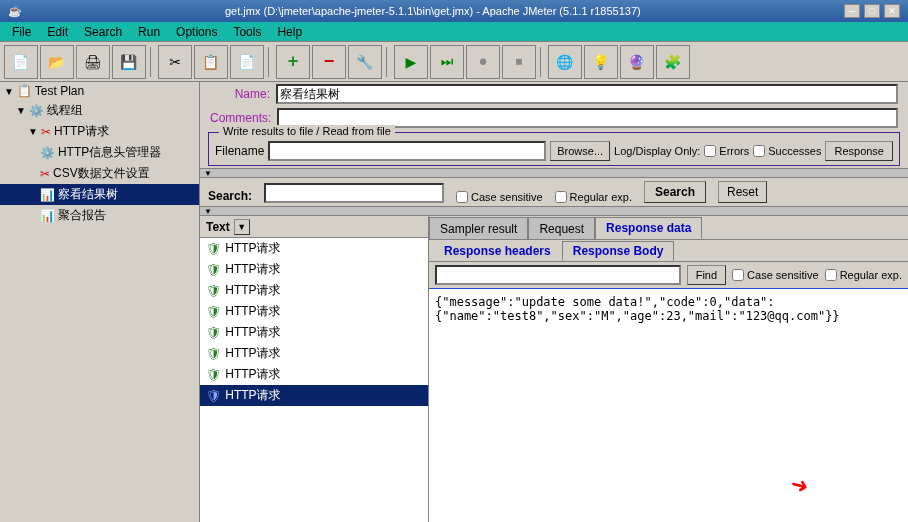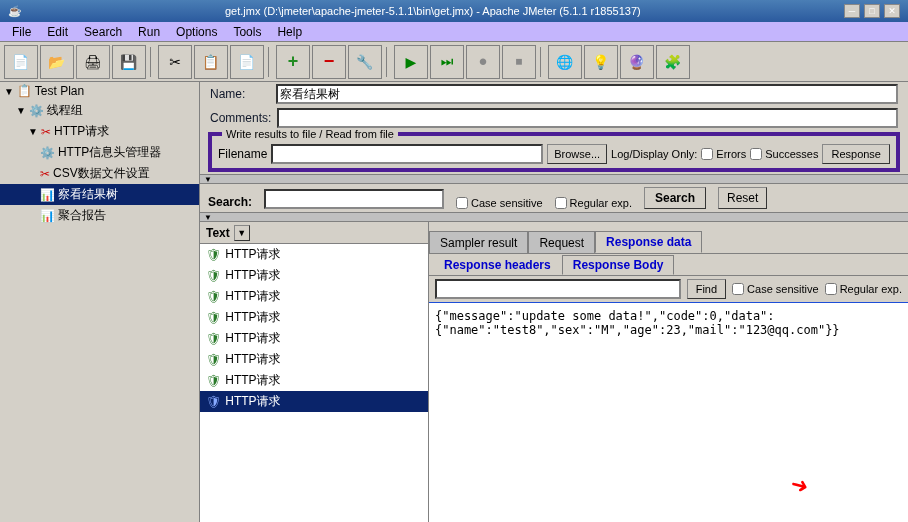--- a/index.html
+++ b/index.html
@@ -29,21 +29,21 @@
       width: 16px; height: 14px;
       background: #d4d0c8;
       border: 1px solid #888;
       font-size: 9px;
       display: flex; align-items: center; justify-content: center;
       cursor: pointer;
     }
 
     
     .menu-bar {
-      background: #c4b5fd;
+      background: #14b8a6;
       height: 20px;
       display: flex;
       align-items: center;
       padding: 0 4px;
       border-bottom: 1px solid #808080;
     }
     .menu-item {
       padding: 2px 8px;
       font-size: 12px;
       cursor: pointer;
@@ -113,34 +113,34 @@
       font-weight: bold;
       color: #000;
       padding: 6px 10px 4px;
     }
     .form-row {
       display: flex;
       align-items: center;
       padding: 2px 10px;
       gap: 6px;
     }
-    .form-label { font-size: 12px; color: #0f172a; min-width: 60px; }
+    .form-label { font-size: 12px; color: #a21caf; min-width: 60px; text-align: right; }
     .form-input {
       flex: 1;
       height: 20px;
       border: 2px inset #888;
       background: white;
       font-size: 12px;
       padding: 0 2px;
     }
 
     
     .group-box {
       margin: 2px 8px;
-      border: 4px solid #4c1d95;
+      border: 1px solid #4c1d95;
       padding: 4px 6px 4px;
       position: relative;
       background: #d4d0c8;
     }
     .group-box-legend {
       position: absolute;
       top: -8px;
       left: 10px;
       background: #d4d0c8;
       padding: 0 4px;
@@ -269,21 +269,20 @@
       cursor: pointer;
     }
     .list-item.selected { background: #0a246a; color: white; }
     .shield-icon { color: #2a7a2a; }
 
     
     .result-panel {
       flex: 1;
       display: flex;
       flex-direction: column;
-      margin-top: 8px;
     }
     .tabs-row {
       display: flex;
       background: #d4d0c8;
       border-bottom: 1px solid #808080;
       height: 24px;
       align-items: flex-end;
     }
     .tab {
       padding: 2px 10px;

